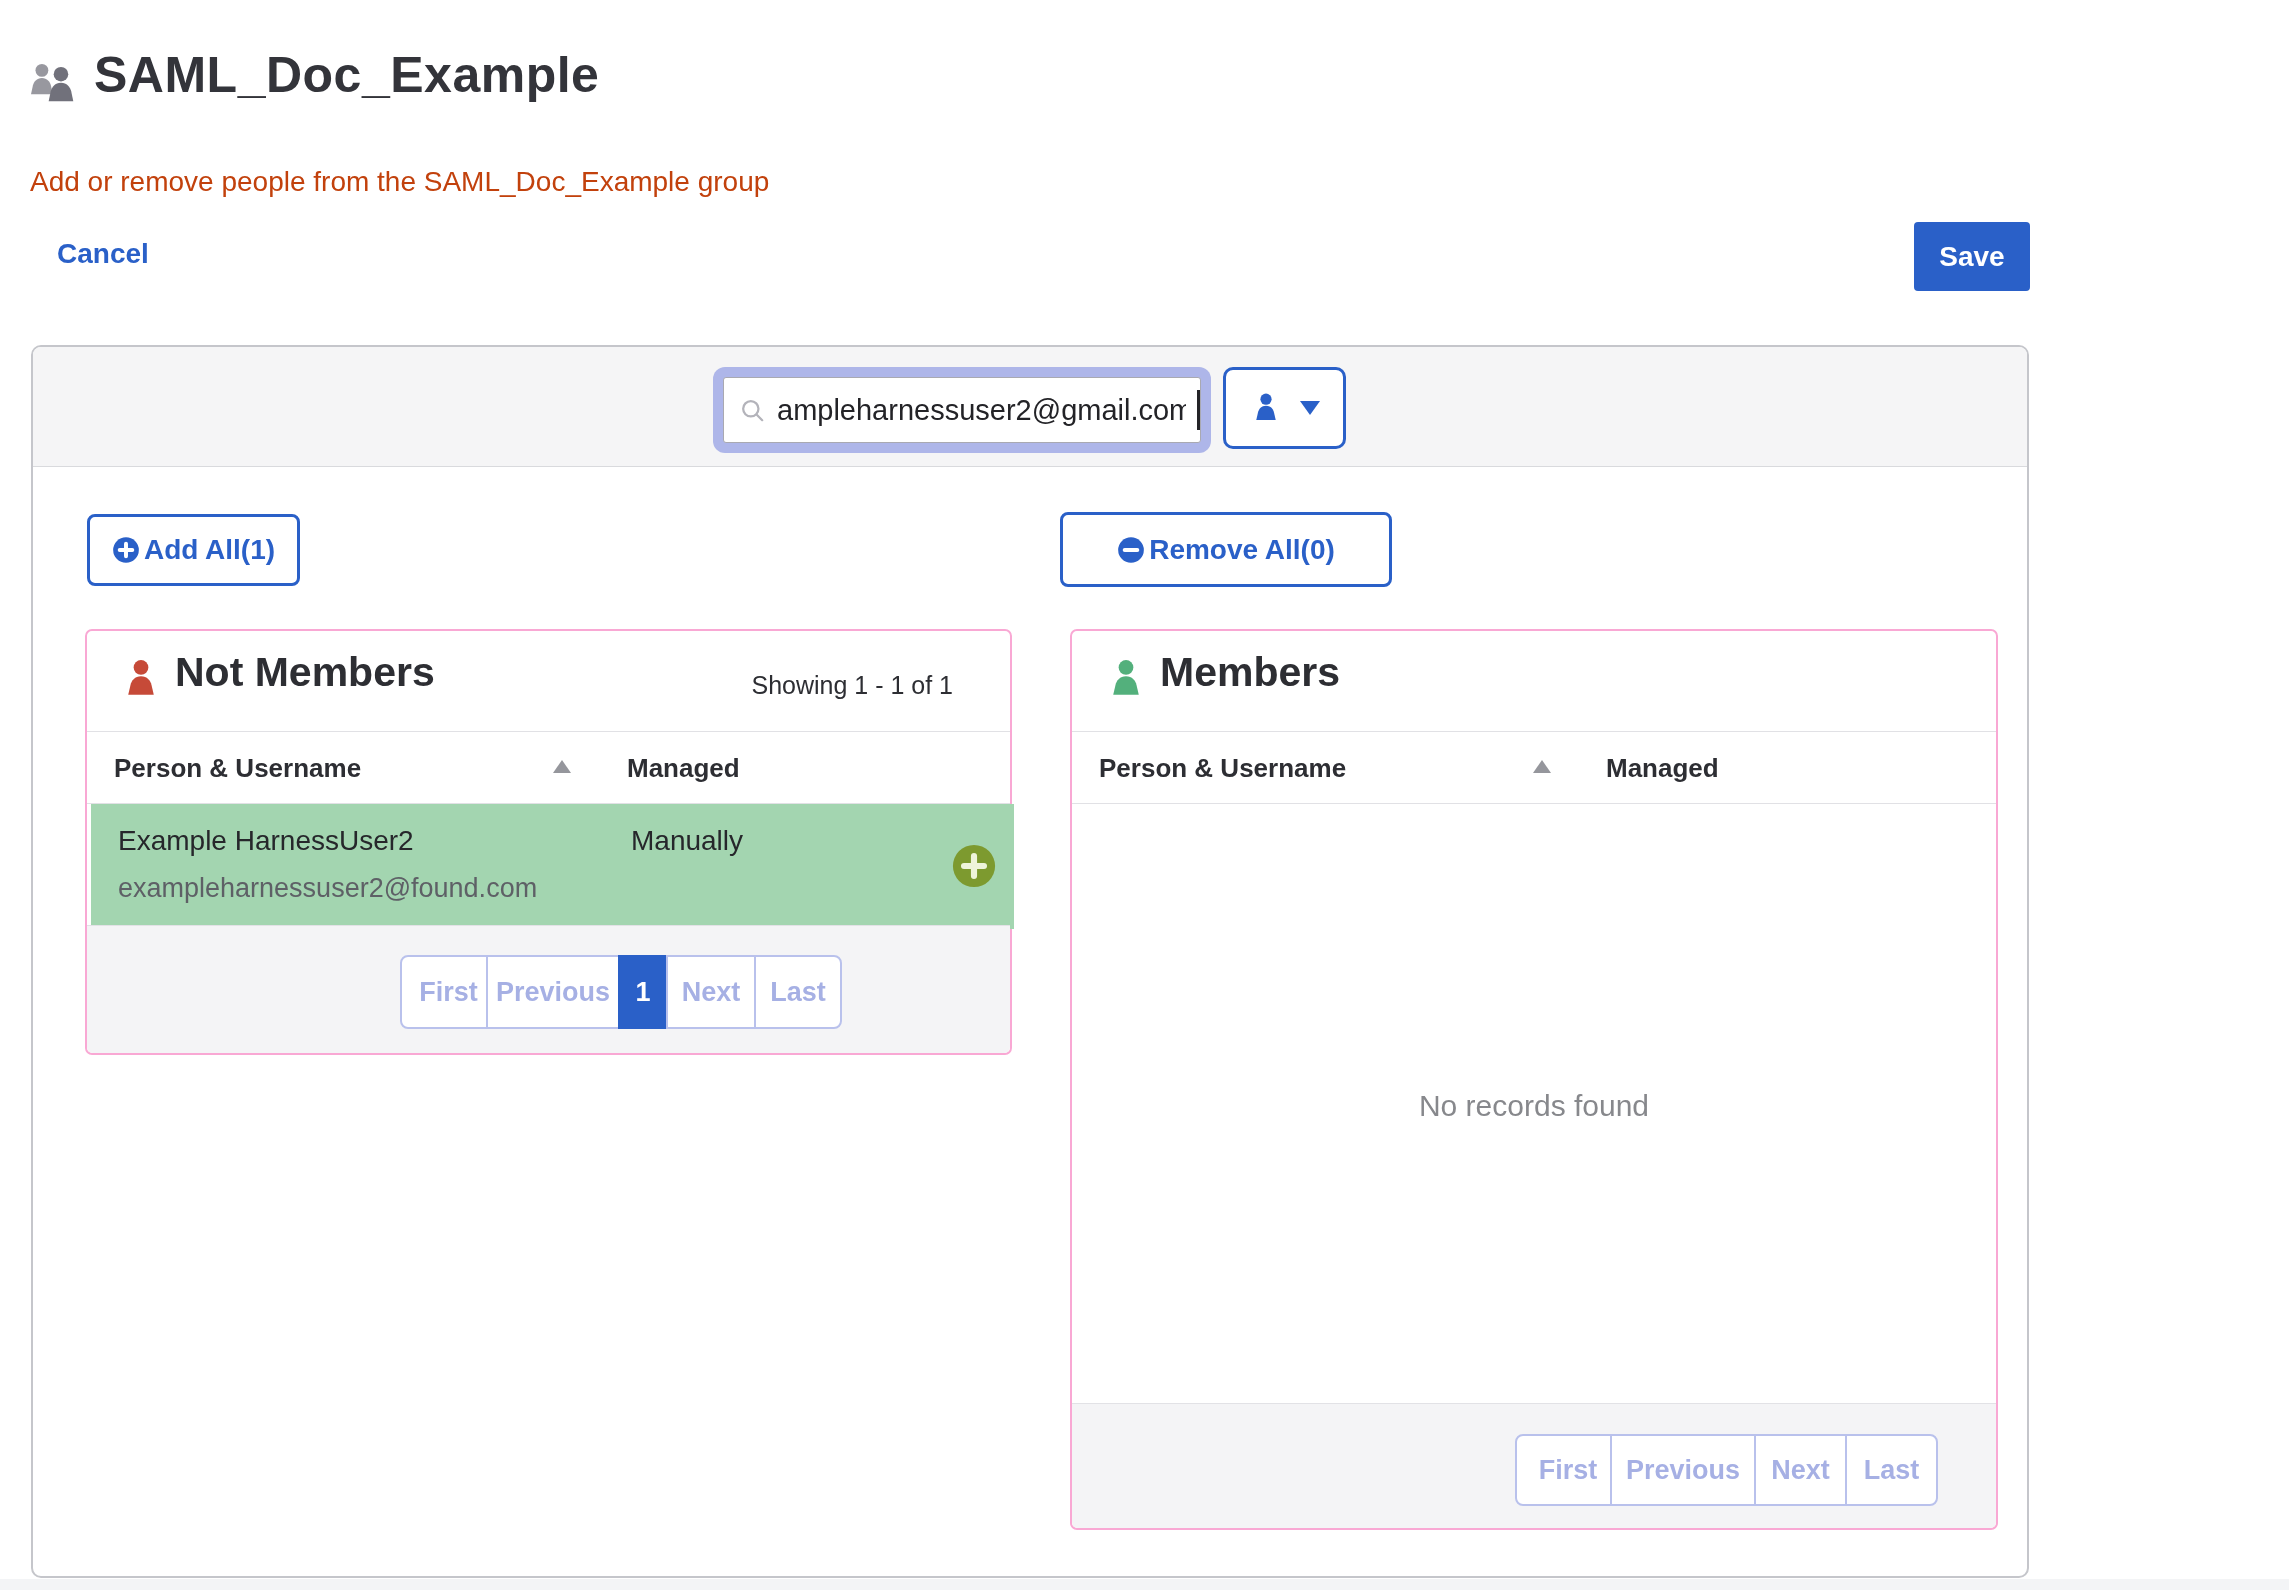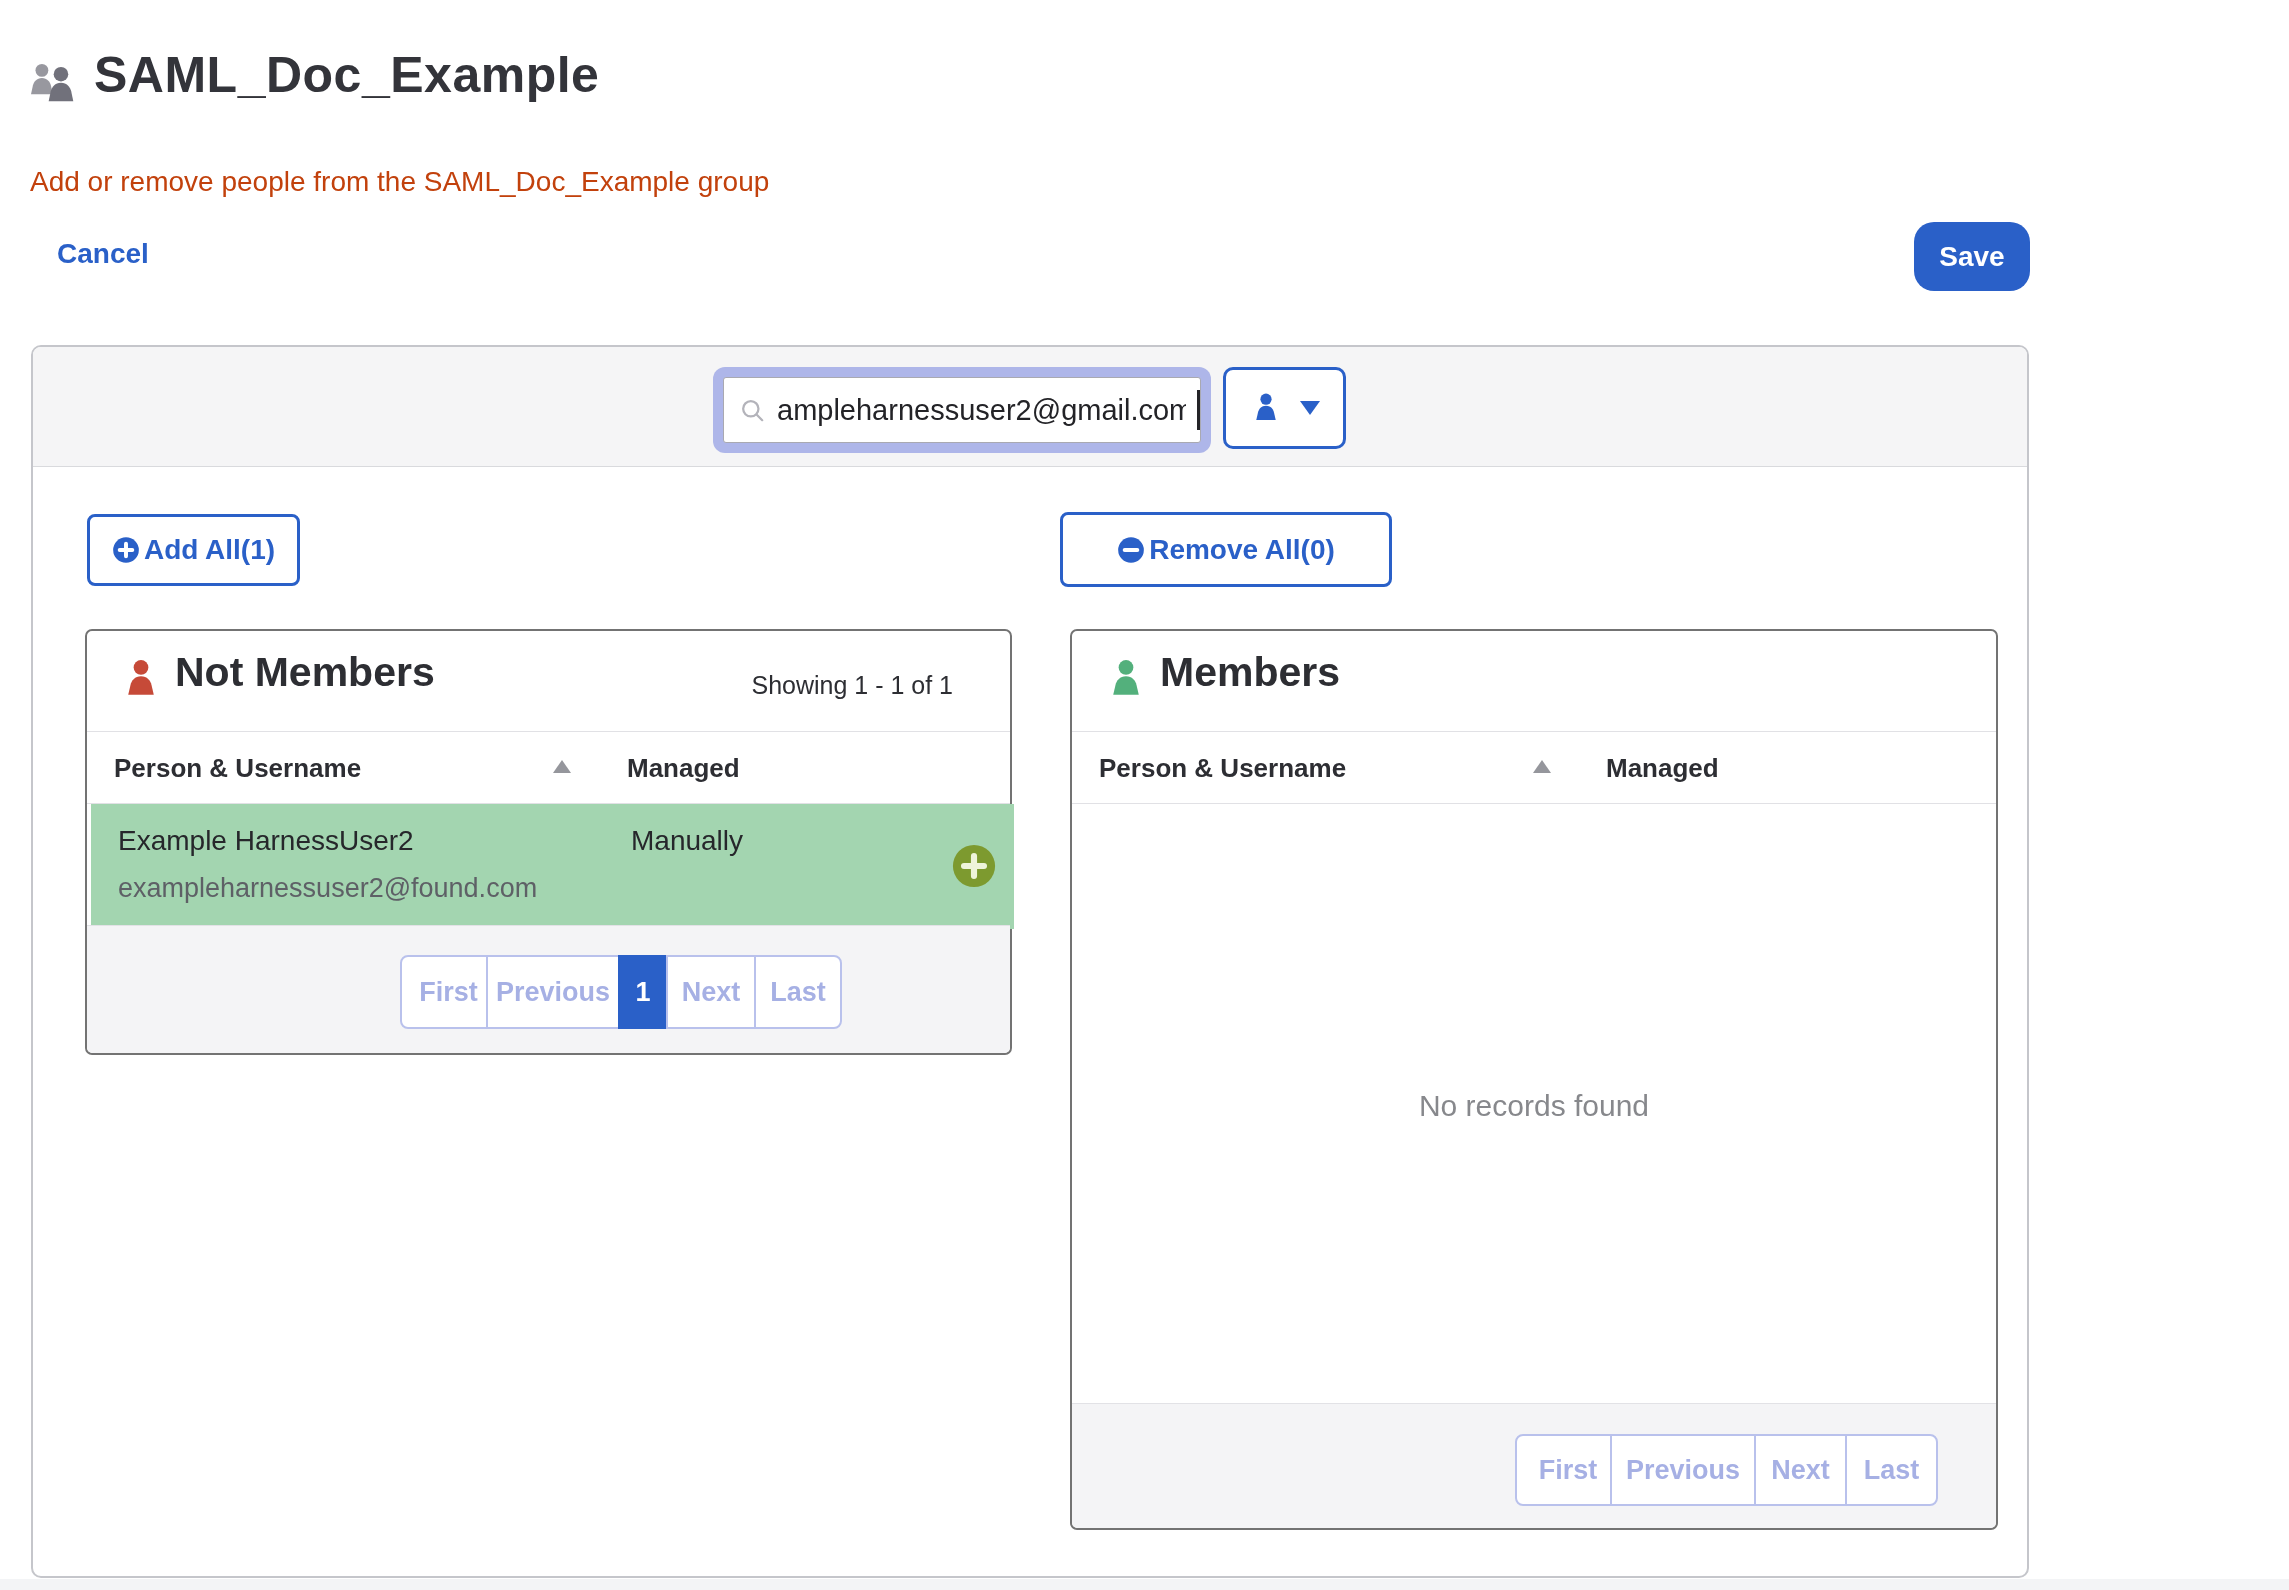--- a/index.html
+++ b/index.html
@@ -5,21 +5,21 @@
   html,body{margin:0;padding:0;background:#fff;}
   body{font-family:"Liberation Sans", sans-serif; -webkit-font-smoothing:antialiased;}
   .page{position:relative;width:2289px;height:1590px;background:#fff;overflow:hidden;color:#2e2f34;}
 
   
   .group-icon{position:absolute;left:27px;top:60px;width:52px;height:46px;color:#71717b;}
   .app-title{position:absolute;left:94px;top:46px;font-size:50px;font-weight:700;color:#33343a;letter-spacing:.5px;}
   .subtitle{position:absolute;left:30px;top:166px;font-size:28px;color:#c2410c;}
   .cancel{position:absolute;left:57px;top:238px;font-size:28px;font-weight:700;color:var(--accent-blue,#2a60c8);cursor:pointer;}
   .save{position:absolute;left:1914px;top:222px;width:116px;height:69px;background:var(--accent-blue,#2a60c8);
-        color:#fff;font-size:28px;font-weight:700;border:none;border-radius:20px;cursor:pointer;
+        color:#fff;font-size:28px;font-weight:700;border:none;border-radius:4px;cursor:pointer;
         display:flex;align-items:center;justify-content:center;font-family:inherit;}
 
   
   .container{position:absolute;left:31px;top:345px;width:1998px;height:1233px;border:2px solid #c5c6cb;
              border-radius:10px;background:#fff;box-sizing:border-box;}
   .bottom-strip{position:absolute;left:0;top:1579px;width:100%;height:11px;background:#f3f4f6;}
 
   
   .search-strip{position:absolute;left:0;top:0;width:100%;height:120px;background:#f5f5f6;
                 border-bottom:1px solid #d9dadd;border-radius:8px 8px 0 0;box-sizing:border-box;}
@@ -36,21 +36,21 @@
             border-top:14px solid var(--accent-blue,#2a60c8);}
 
   
   .pill-btn{position:absolute;background:#fff;border:3px solid var(--accent-blue,#2a60c8);border-radius:8px;
             box-sizing:border-box;display:flex;align-items:center;justify-content:center;gap:4px;
             color:var(--accent-blue,#2a60c8);font-size:28px;font-weight:700;cursor:pointer;font-family:inherit;}
   .add-all{left:54px;top:167px;width:213px;height:72px;}
   .remove-all{left:1027px;top:165px;width:332px;height:75px;}
 
   
-  .panel{position:absolute;background:#fff;border:2px solid #737373;border-radius:7px;box-sizing:border-box;}
+  .panel{position:absolute;background:#fff;border:2px solid #f9a8d4;border-radius:7px;box-sizing:border-box;}
   .panel.not-members{left:52px;top:282px;width:927px;height:426px;}
   .panel.members{left:1037px;top:282px;width:928px;height:901px;}
   .panel-icon{position:absolute;left:33px;top:24px;display:flex;}
   .icon-red{color:var(--person-red,#c64a38);}
   .icon-green{color:var(--person-green,#53b07c);}
   .panel-title{position:absolute;left:88px;top:18px;font-size:41px;font-weight:600;color:#2d2e33;}
   .showing{position:absolute;right:57px;top:40px;font-size:25px;font-weight:500;color:#2d2e33;}
 
   .thead{position:absolute;left:0;top:100px;width:100%;height:73px;border-top:1px solid #e1e1e5;
          border-bottom:1px solid #e1e1e5;box-sizing:border-box;}

